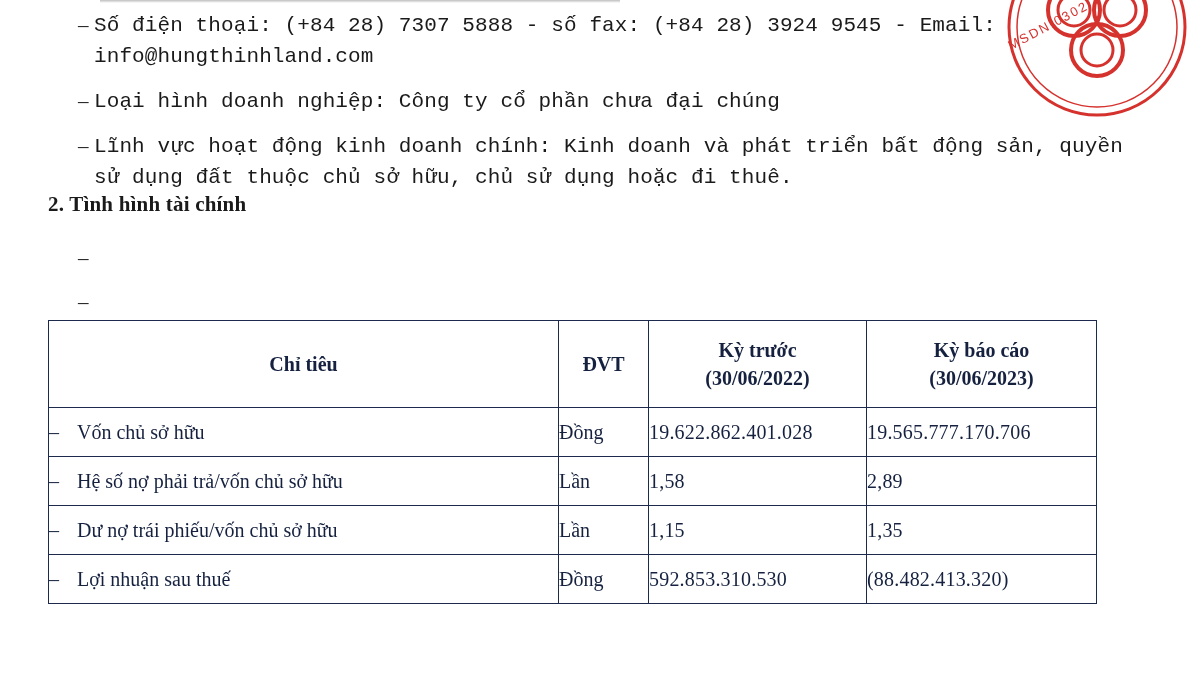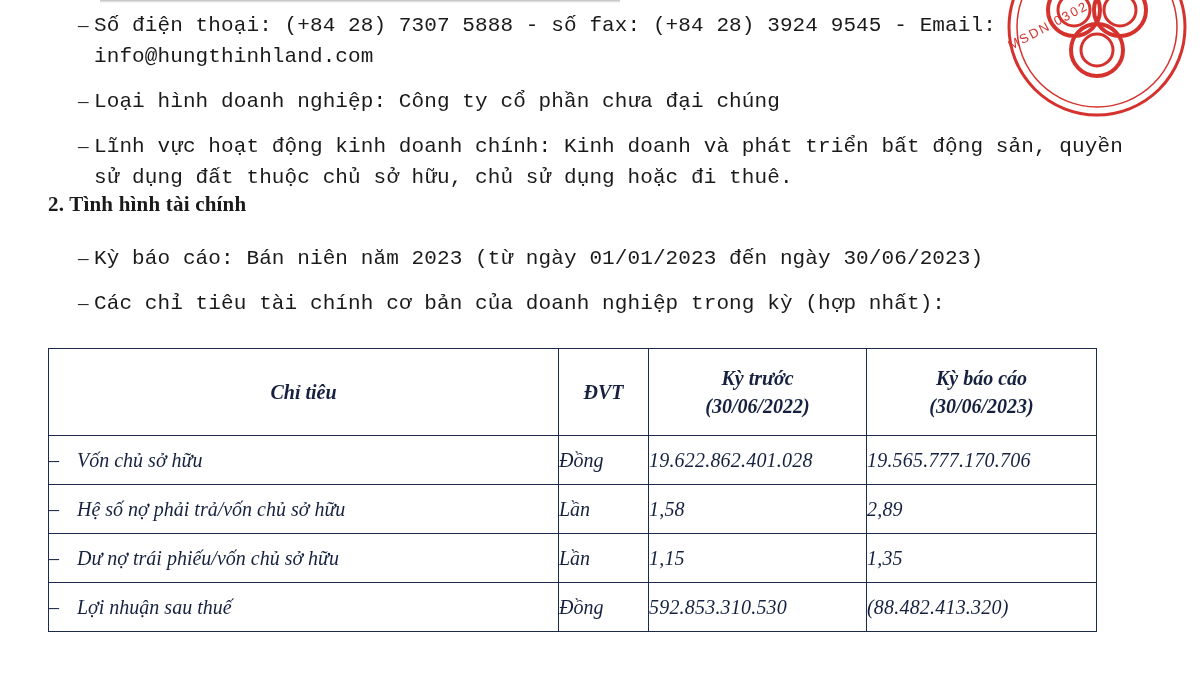--- a/index.html
+++ b/index.html
@@ -64,23 +64,22 @@
     position: absolute;
     left: 60px;
     top: 243px;
     width: 1070px;
   }
 
   
   .fin-table-wrap {
     position: absolute;
     left: 48px;
-    top: 348px;
+    top: 320px;
     width: 1048px;
-    font-style: italic;
   }
   table.fin-table {
     border-collapse: collapse;
     width: 100%;
     table-layout: fixed;
   }
   table.fin-table th,
   table.fin-table td {
     border: 1.6px solid #1d2a4d;
     padding: 0;
@@ -201,25 +200,23 @@
       <span class="bullet-dash">–</span>
       <span class="bullet-text">Lĩnh vực hoạt động kinh doanh chính: Kinh doanh và phát triển bất động sản, quyền sử dụng đất thuộc chủ sở hữu, chủ sử dụng hoặc đi thuê.</span>
     </div>
   </div>
 
   <div class="section-heading">2. Tình hình tài chính</div>
 
   <div class="bullet-list-2">
     <div class="bullet-item">
       <span class="bullet-dash">–</span>
-      <span class="bullet-text">Kỳ báo cáo: Bán niên năm 2023 (từ ngày 01/01/2023 đến ngày 30/06/2023)</span>
-    </div>
-    <div class="bullet-item">
-      <span class="bullet-dash">–</span>
-      <span class="bullet-text">Các chỉ tiêu tài chính cơ bản của doanh nghiệp trong kỳ (hợp nhất):</span>
+    </div>
+    <div class="bullet-item">
+      <span class="bullet-dash">–</span>
     </div>
   </div>
 
   <div class="fin-table-wrap">
     <table class="fin-table">
       <colgroup>
         <col class="c-name">
           <col class="c-unit">
           <col class="c-prev">
           <col class="c-curr">

